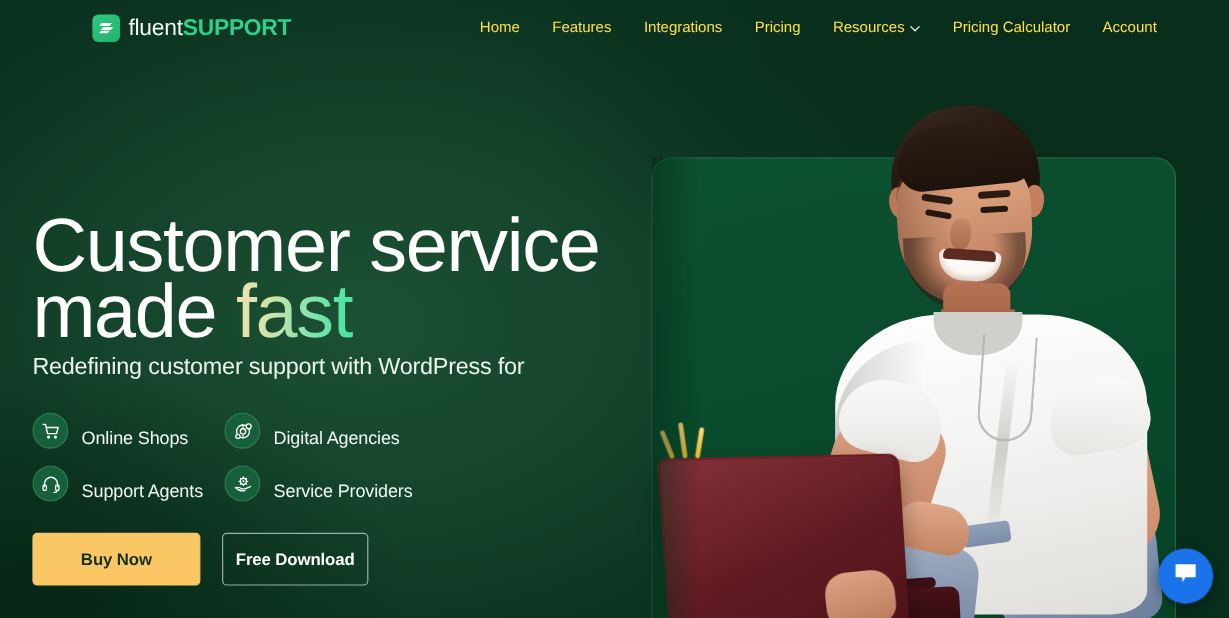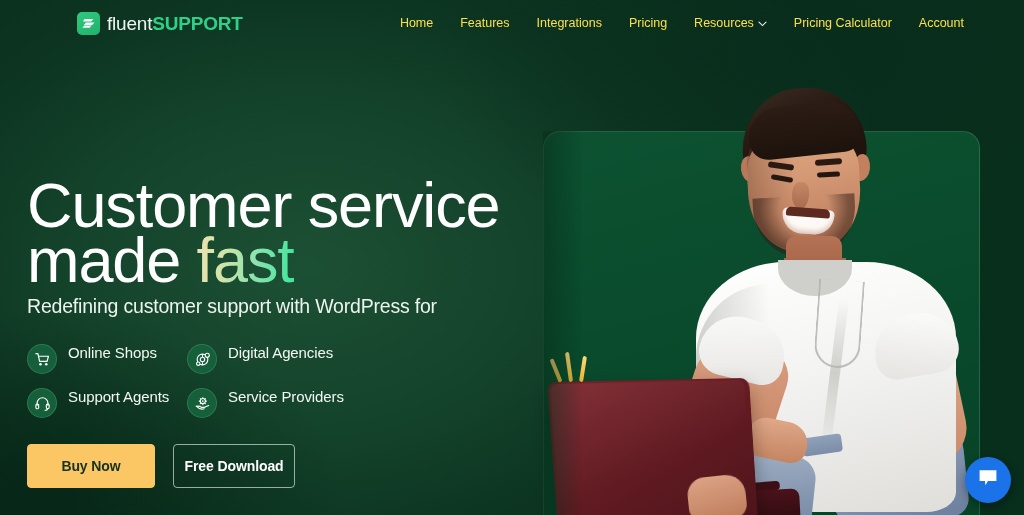--- a/index.html
+++ b/index.html
@@ -283,35 +283,35 @@
   .subtitle{
     margin-top:5px; font-size:19.5px; line-height:26px;
     color:#edf4ef; font-weight:400; letter-spacing:-.2px;
   }
 
   .features{
     margin-top:25px;
     display:grid; grid-template-columns:160px 1fr;
     row-gap:14px; column-gap:0;
   }
-  .feature{ display:flex; align-items:flex-start; gap:11px; }
+  .feature{ display:flex; align-items:flex-end; gap:11px; }
   .feat-badge{
     width:30px; height:30px; border-radius:50%;
     background:#15603a; border:1px solid rgba(126,197,160,.25);
     display:flex; align-items:center; justify-content:center; flex:0 0 auto;
   }
   .feat-label{ font-size:15px; color:#f2f8f4; letter-spacing:-.1px; white-space:nowrap; }
 
   .cta-row{ margin-top:26px; display:flex; gap:18px; }
   .btn{
     height:44px; display:flex; align-items:center; justify-content:center;
     font-size:14px; font-weight:700; letter-spacing:-.1px;
     border-radius:4px; cursor:pointer; user-select:none;
   }
-  .btn-buy{ width:128px; background:#fbc765; color:#15331f; border:1px solid #fbc765; }
+  .btn-buy{ width:140px; background:#fbc765; color:#15331f; border:1px solid #fbc765; }
   .btn-free{ width:122px; background:transparent; color:#ffffff;
     border:1px solid rgba(226,240,232,.65); }
 
   
   .chat-fab{
     position:absolute; right:13px; bottom:12px;
     width:46px; height:46px; border-radius:50%;
     background:#1a73e8; z-index:9; cursor:pointer;
     display:flex; align-items:center; justify-content:center;
     box-shadow:0 3px 10px rgba(0,0,0,.35);

